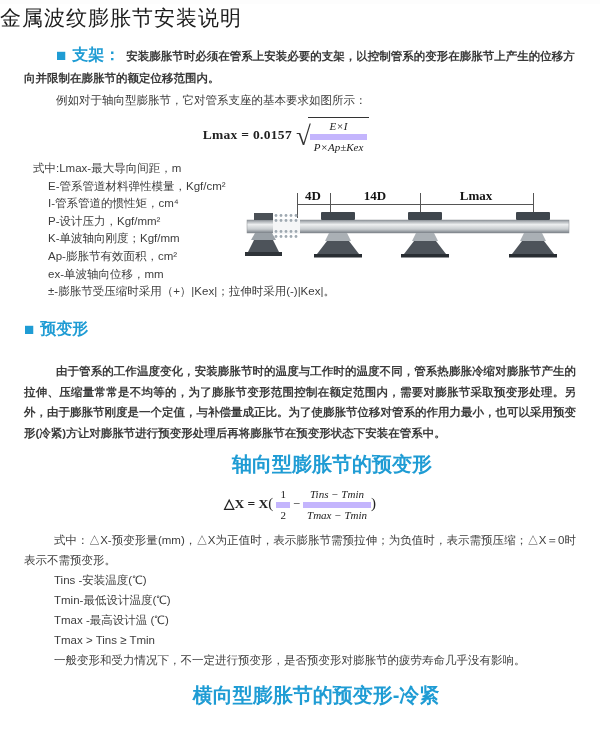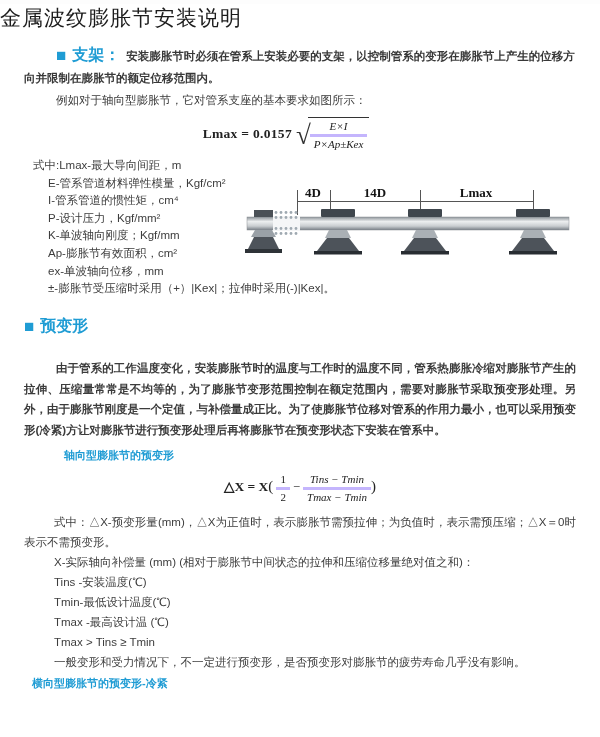--- a/index.html
+++ b/index.html
@@ -25,44 +25,44 @@
   }
   .sec-heading{
     color:var(--accent,#1f9cd4);font-weight:700;font-size:16px;margin-right:6px;margin-left:6px;
   }
   .support-block{margin-top:12px;}
 
   
   .formula{width:fit-content;margin:6px auto 4px auto;font-family:"Liberation Serif",serif;color:#222;}
   .f-lhs{font-weight:700;font-size:13.5px;letter-spacing:.3px;}
   .frac{display:inline-block;vertical-align:middle;text-align:center;font-size:11px;line-height:13px;}
-  .frac .num{display:block;padding:0 4px 1px 4px;border-bottom:3px solid #c4b5fd;}
+  .frac .num{display:block;padding:0 4px 1px 4px;border-bottom:6px solid #c4b5fd;}
   .frac .den{display:block;padding:1px 4px 0 4px;}
   .ital{font-style:italic;}
   .sqrt-sign{font-size:27px;font-weight:400;vertical-align:-6px;margin:0 -3px 0 4px;color:#333;}
   .sqrt-body{display:inline-block;border-top:1.4px solid #333;vertical-align:middle;padding:2px 2px 0 2px;}
   .formula1{transform:translateX(-14px);}
 
   
   .defs-region{position:relative;margin:6px 0 0 33px;height:142px;}
   .def-line{font-size:11.5px;line-height:17.6px;color:#3d3d3d;white-space:nowrap;}
   .def-line.sub{margin-left:15px;}
   .closing-line{margin-top:3px;}
 
   
   .diagram{position:absolute;left:212px;top:24px;width:334px;height:94px;}
 
   .preform-block{margin-top:16px;}
   .preform-body{margin-top:20px;line-height:20.5px;text-align:justify;font-weight:700;color:#3c3c3c;}
 
   .blue-heading{
-    color:var(--accent,#1f9cd4);font-weight:700;font-size:11px;margin:10px 0 0 0;
+    color:var(--accent,#1f9cd4);font-weight:700;font-size:20px;margin:10px 0 0 0;text-align:center;
   }
   .axial-heading{margin-left:64px;margin-top:8px;}
-  .lateral-heading{margin-left:32px;margin-top:4px;}
+  .lateral-heading{margin-left:32px;margin-top:12px;}
 
   .formula2{margin-top:10px;font-size:12.5px;}
   .f2-main{font-weight:700;font-size:13.5px;}
   .f2-paren{font-size:15px;}
   .f2-minus{margin:0 3px;}
 
   .note{margin:0 24px;font-size:11.5px;line-height:20px;color:#3d3d3d;}
   .note.first{margin-top:8px;text-indent:30px;text-align:justify;}
   .note.item{text-indent:30px;}
 </style>
@@ -178,21 +178,20 @@
   <p class="para indent preform-body">由于管系的工作温度变化，安装膨胀节时的温度与工作时的温度不同，管系热膨胀冷缩对膨胀节产生的拉伸、压缩量常常是不均等的，为了膨胀节变形范围控制在额定范围内，需要对膨胀节采取预变形处理。另外，由于膨胀节刚度是一个定值，与补偿量成正比。为了使膨胀节位移对管系的作用力最小，也可以采用预变形(冷紧)方让对膨胀节进行预变形处理后再将膨胀节在预变形状态下安装在管系中。</p>
 
   <h2 class="blue-heading axial-heading">轴向型膨胀节的预变形</h2>
 
   <div class="formula formula2">
     <span class="f2-main">△X = X</span><span class="f2-paren">(</span>
     <span class="frac"><span class="num">1</span><span class="den">2</span></span><span class="f2-minus">−</span><span class="frac ital"><span class="num">Tins − Tmin</span><span class="den">Tmax − Tmin</span></span><span class="f2-paren">)</span>
   </div>
 
   <p class="note first">式中：△X-预变形量(mm)，△X为正值时，表示膨胀节需预拉伸；为负值时，表示需预压缩；△X＝0时表示不需预变形。</p>
-  <p class="note item">X-实际轴向补偿量 (mm) (相对于膨胀节中间状态的拉伸和压缩位移量绝对值之和)：</p>
   <p class="note item">Tins -安装温度(℃)</p>
   <p class="note item">Tmin-最低设计温度(℃)</p>
   <p class="note item">Tmax -最高设计温 (℃)</p>
   <p class="note item">Tmax &gt; Tins ≥ Tmin</p>
   <p class="note item">一般变形和受力情况下，不一定进行预变形，是否预变形对膨胀节的疲劳寿命几乎没有影响。</p>
 
   <h2 class="blue-heading lateral-heading">横向型膨胀节的预变形-冷紧</h2>
 
 </div>
 

